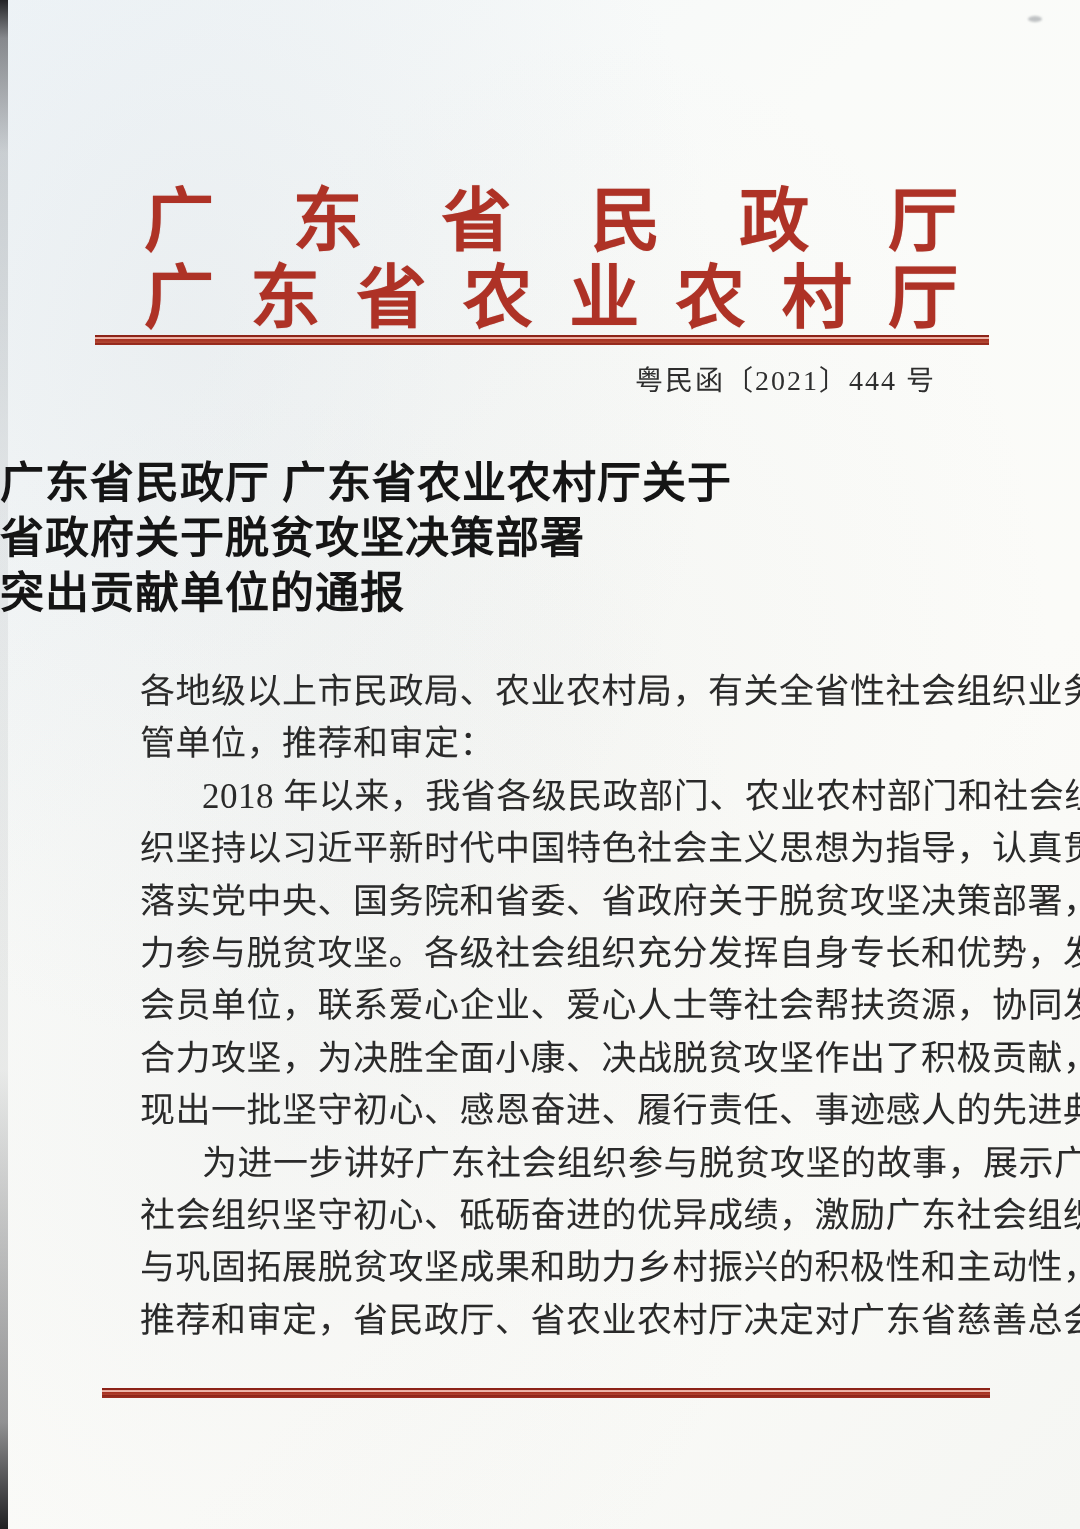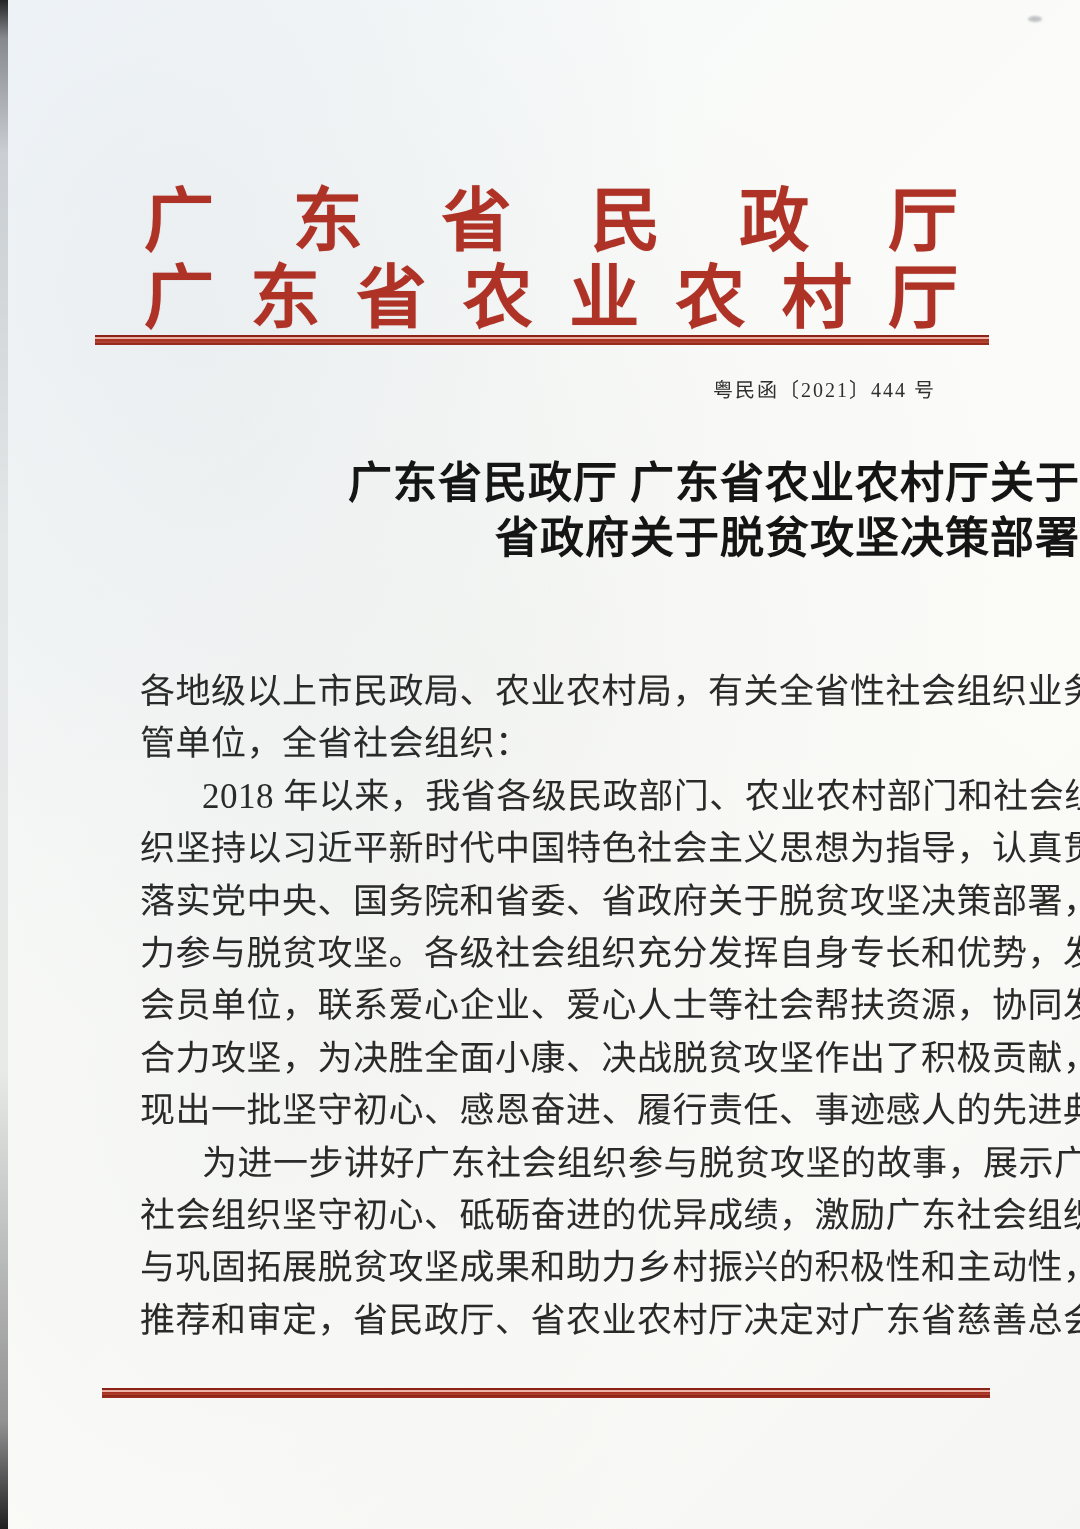--- a/index.html
+++ b/index.html
@@ -70,35 +70,35 @@
       #e9a79a 20%, #eebcb0 40%,
       #a62d1e 40%, #b04632 75%,
       #8f2519 75%, #9c2f21 100%);
   }
   .red-rule.top  { top: 335px; left: 95px;  width: 894px; }
   .red-rule.bottom { top: 1388px; left: 102px; width: 888px; }
 
   
   .doc-number {
     position: absolute;
-    top: 374px;
+    top: 358px;
     right: 144px;
-    font-size: 20px;
+    font-size: 28px;
     letter-spacing: 2px;
     color: #2e2e2e;
   }
 
   
   .doc-title {
     position: absolute;
     top: 456px;
     left: 0;
     width: 100%;
     margin: 0;
-    text-align: right;
+    text-align: left;
     font-size: 44px;
     font-weight: bold;
     line-height: 55px;
     color: #151515;
     letter-spacing: 1px;
   }
 
   
   .body-block {
     position: absolute;
@@ -146,27 +146,28 @@
       </div>
   </header>
 
   <div class="red-rule top"></div>
 
   <div class="doc-number">粤民函〔2021〕444 号</div>
 
   <h1 class="doc-title">
     <div>广东省民政厅 广东省农业农村厅关于</div>
     <div>省政府关于脱贫攻坚决策部署</div>
+    <div>突出贡献单位的通报</div>
   </h1>
 
   <div class="body-block">
 
     <div>
       <div class="bodyline fill">各地级以上市民政局、农业农村局，有关全省性社会组织业务主</div>
-      <div class="bodyline">管单位，全省社会组织：</div>
+      <div class="bodyline">管单位，推荐和审定：</div>
     </div>
 
     <div>
       <div class="bodyline fill indent">2018 年以来，我省各级民政部门、农业农村部门和社会组</div>
       <div class="bodyline fill">织坚持以习近平新时代中国特色社会主义思想为指导，认真贯彻</div>
       <div class="bodyline fill">落实党中央、国务院和省委、省政府关于脱贫攻坚决策部署，全</div>
       <div class="bodyline fill">力参与脱贫攻坚。各级社会组织充分发挥自身专长和优势，发动</div>
       <div class="bodyline fill">会员单位，联系爱心企业、爱心人士等社会帮扶资源，协同发力、</div>
       <div class="bodyline fill">合力攻坚，为决胜全面小康、决战脱贫攻坚作出了积极贡献，涌</div>
       <div class="bodyline fill">现出一批坚守初心、感恩奋进、履行责任、事迹感人的先进典型。</div>

